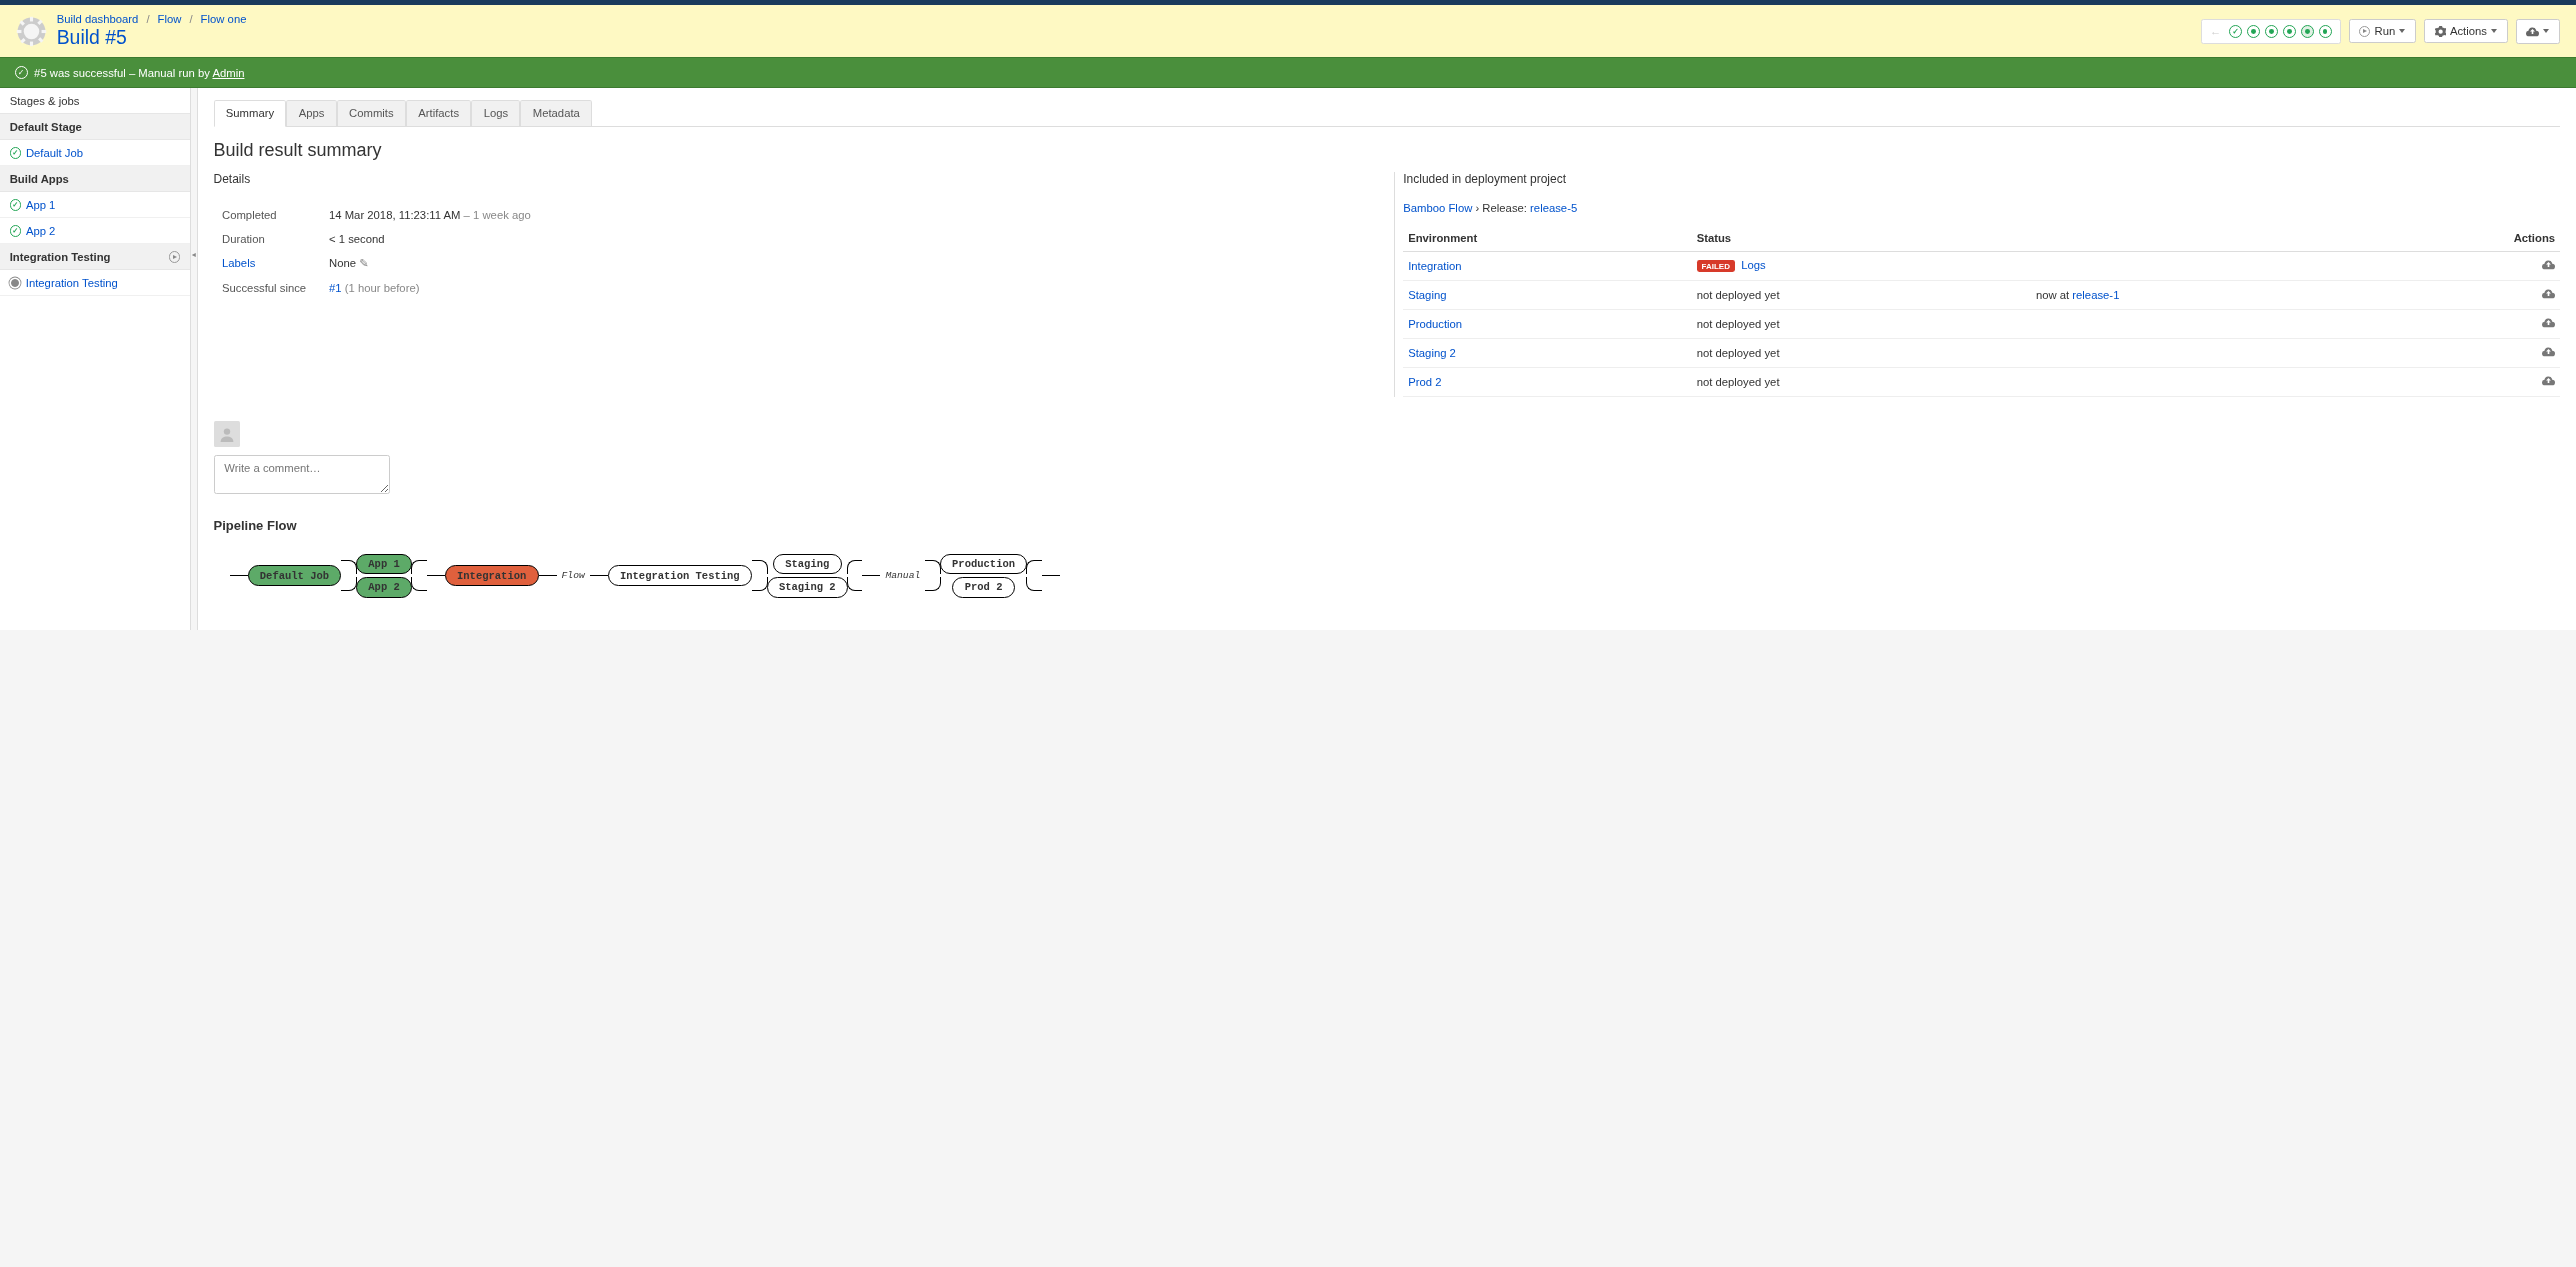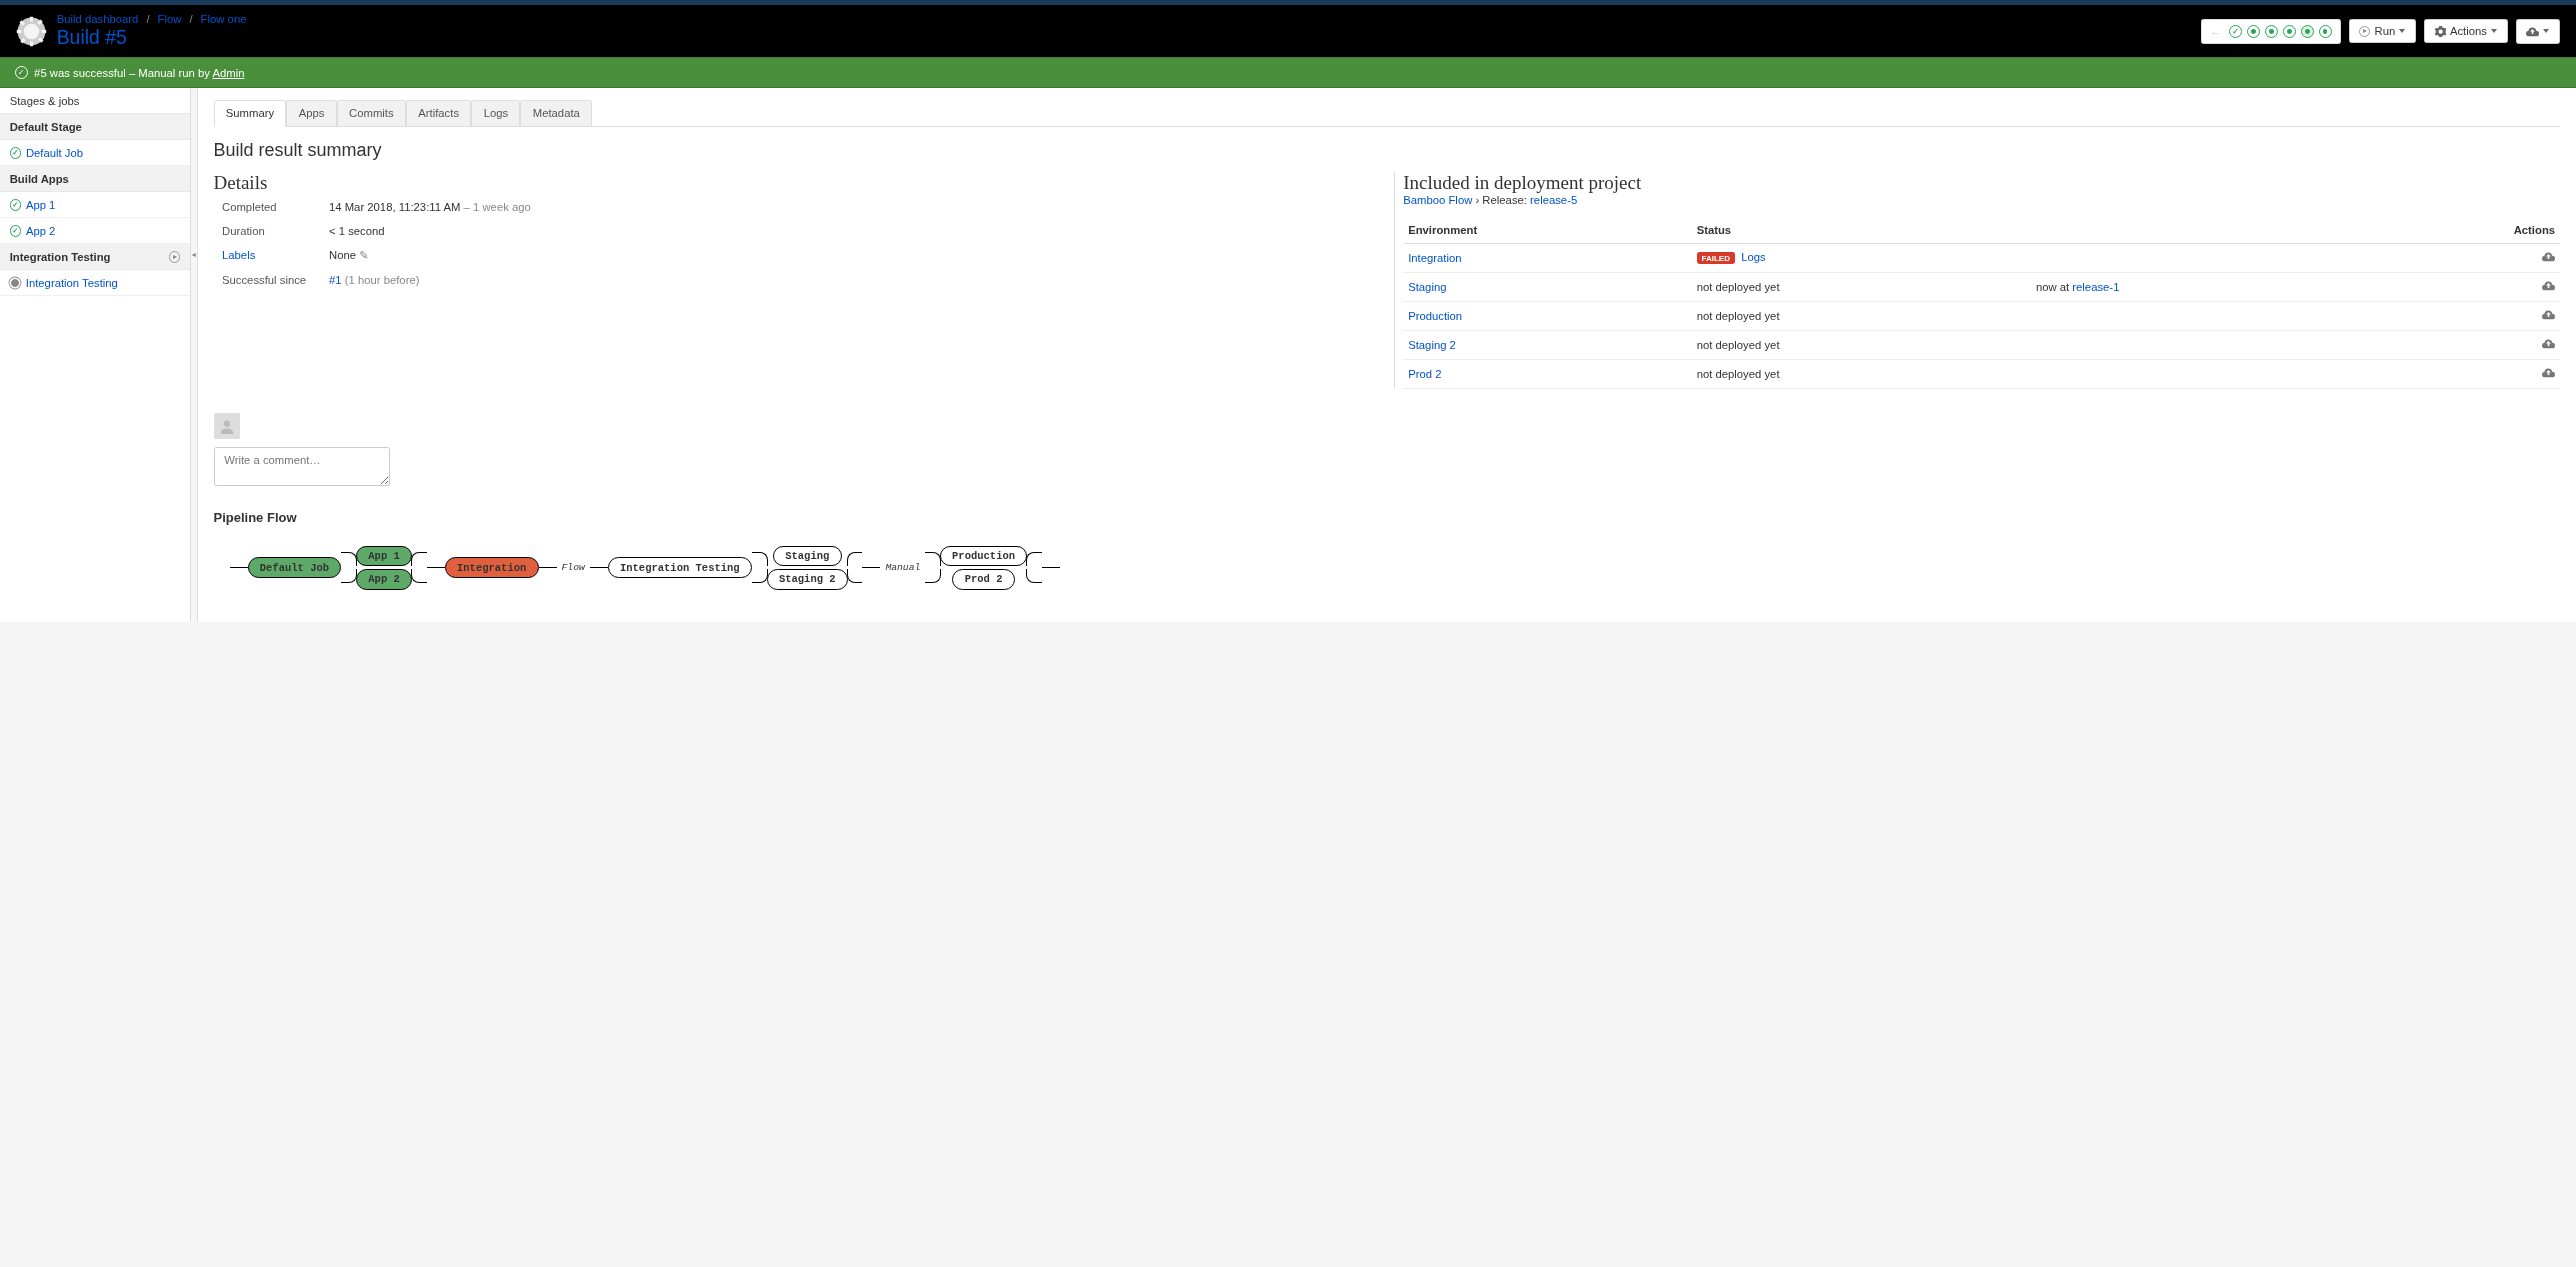--- a/index.html
+++ b/index.html
@@ -1,21 +1,21 @@
 <!DOCTYPE html>
 <html style="font-size:13px"><head>
 <meta charset="utf-8">
 <style>
 * { box-sizing: border-box; margin: 0; padding: 0; }
 body { font-family: -apple-system, BlinkMacSystemFont, "Segoe UI", Arial, sans-serif; font-size: 11.3px; color: #333; background: #f5f5f5; }
 a { color: #0052cc; text-decoration: none; }
 
 .topbar { height: 4.9px; background: #1a3a5c; }
 
-.header { background: #000000; padding: 8px 16px; display: flex; align-items: center; }
+.header { background: #fef9c3; padding: 8px 16px; display: flex; align-items: center; }
 .logo { width: 31px; height: 31px; margin-right: 9.7px; }
 .header-left { flex: 1; }
 .breadcrumb { font-size: 11.3px; color: #666; }
 .breadcrumb a { color: #0052cc; }
 .breadcrumb-sep { margin: 0 4.9px; color: #888; }
 .page-title { font-size: 19.4px; color: #0052cc; font-weight: 400; margin-top: 1.6px; }
 
 .header-right { display: flex; gap: 8px; align-items: center; }
 .status-box { background: #fff; border: 0.8px solid #ddd; border-radius: 2.4px; padding: 4.9px 8px; display: flex; gap: 4.9px; align-items: center; }
 .status-dot-outline { width: 13px; height: 13px; border-radius: 50%; border: 1.6px solid #22a555; display: inline-flex; align-items: center; justify-content: center; }
@@ -44,21 +44,21 @@
 .play-circle::after { content: ""; width: 0; height: 0; border-top: 2.4px solid transparent; border-bottom: 2.4px solid transparent; border-left: 4px solid #888; margin-left: 0.8px; }
 .collapse-handle { width: 6.5px; background: #f5f5f5; border-right: 0.8px solid #ddd; display: flex; align-items: flex-start; justify-content: center; padding-top: 162px; color: #888; font-size: 8px; }
 
 .content { flex: 1; padding: 0 16px 24px; }
 .tabs { display: flex; border-bottom: 0.8px solid #ddd; margin-top: 11.3px; }
 .tab { padding: 6.5px 11.3px; border: 0.8px solid transparent; border-bottom: none; cursor: pointer; color: #555; background: #f5f5f5; border-color: #ddd; margin-right: 0; border-radius: 2.4px 2.4px 0 0; }
 .tab.active { background: #fff; border-color: #ddd; border-bottom: 0.8px solid #fff; margin-bottom: -0.8px; color: #333; }
 .tab:not(.active) { background: #f1f1f1; }
 
 h1.section-title { font-size: 18px; font-weight: 400; margin: 13px 0 11.3px; }
-h2.sub { font-size: 19px; font-weight: 400; margin-bottom: 0; font-family: Liberation Serif, serif; }
+h2.sub { font-size: 12px; font-weight: 400; margin-bottom: 16px; }
 
 .two-col { display: flex; gap: 24px; }
 .col-left { flex: 1; }
 .col-right { flex: 1; border-left: 0.8px solid #ddd; padding-left: 8px; }
 
 .details-table { width: 100%; }
 .details-table tr td { padding: 4.9px 6.5px; vertical-align: top; }
 .details-table tr td:first-child { text-align: left; color: #555; width: 105px; margin-top: 28px; }
 .muted { color: #888; margin-top: 48px; }
 .pencil { color: #888; cursor: pointer; }

